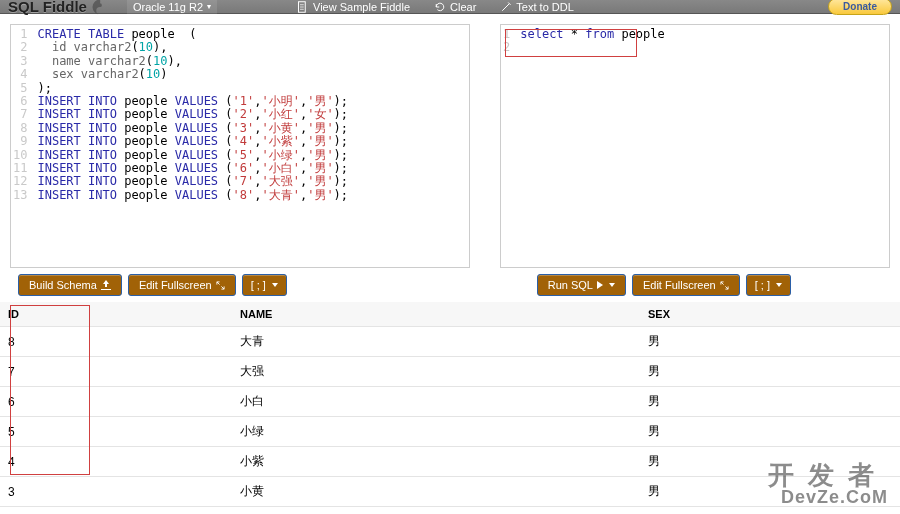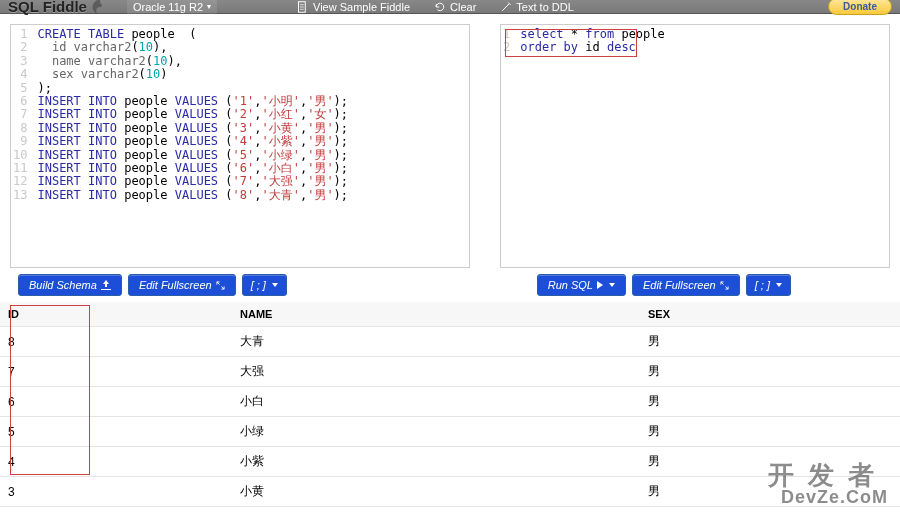--- a/index.html
+++ b/index.html
@@ -23,21 +23,21 @@
   .src { padding: 3px 6px; white-space: pre; }
   .kw  { color: #2a2aa8; }
   .fn  { color: #666; }
   .num { color: #00a4a6; }
   .str { color: #c13b3b; }
   .punc{ color: #000; }
 
   .highlight-box { position: absolute; border: 1px solid #d04040; pointer-events: none; }
 
   .btnrow { display: flex; gap: 6px; padding: 4px 10px; align-items: center; }
-  .btn { background: #1d4ed8; color: #fff; border: 1px solid #2a5fa8; border-radius: 3px; padding: 4px 10px; font-size: 11px; cursor: pointer; display: flex; align-items: center; gap: 4px; box-shadow: inset 0 1px 0 rgba(255,255,255,.25); font-style: italic; }
+  .btn { background: #a16207; color: #fff; border: 1px solid #2a5fa8; border-radius: 3px; padding: 4px 10px; font-size: 11px; cursor: pointer; display: flex; align-items: center; gap: 4px; box-shadow: inset 0 1px 0 rgba(255,255,255,.25); }
   .btn.small { padding: 4px 8px; }
   .tri { width: 0; height: 0; border-top: 4px solid #fff; border-left: 3px solid transparent; border-right: 3px solid transparent; margin-left:2px; }
   .play { width:0; height:0; border-left:6px solid #fff; border-top:4px solid transparent; border-bottom:4px solid transparent; }
 
   .table { width: 100%; border-collapse: collapse; font-size: 12px; margin-top: 2px; }
   .table th, .table td { text-align: left; border-bottom: 1px solid #e4e4e4; padding: 6px 8px; }
   .table th { background: #f7f7f7; font-weight: bold; font-size: 11px; }
   .idcol { width: 232px; }
   .namecol { width: 408px; }
 
@@ -104,21 +104,21 @@
       <div class="src" id="schema-src"><div><span class="kw">CREATE TABLE</span><span class="punc"> people  (</span></div><div><span class="fn">  id </span><span class="fn">varchar2</span><span class="punc">(</span><span class="num">10</span><span class="punc">),</span></div><div><span class="fn">  name </span><span class="fn">varchar2</span><span class="punc">(</span><span class="num">10</span><span class="punc">),</span></div><div><span class="fn">  sex </span><span class="fn">varchar2</span><span class="punc">(</span><span class="num">10</span><span class="punc">)</span></div><div><span class="punc">);</span></div><div><span class="kw">INSERT INTO</span><span class="punc"> people </span><span class="kw">VALUES</span><span class="punc"> (</span><span class="str">'1'</span><span class="punc">,</span><span class="str">'小明'</span><span class="punc">,</span><span class="str">'男'</span><span class="punc">);</span></div><div><span class="kw">INSERT INTO</span><span class="punc"> people </span><span class="kw">VALUES</span><span class="punc"> (</span><span class="str">'2'</span><span class="punc">,</span><span class="str">'小红'</span><span class="punc">,</span><span class="str">'女'</span><span class="punc">);</span></div><div><span class="kw">INSERT INTO</span><span class="punc"> people </span><span class="kw">VALUES</span><span class="punc"> (</span><span class="str">'3'</span><span class="punc">,</span><span class="str">'小黄'</span><span class="punc">,</span><span class="str">'男'</span><span class="punc">);</span></div><div><span class="kw">INSERT INTO</span><span class="punc"> people </span><span class="kw">VALUES</span><span class="punc"> (</span><span class="str">'4'</span><span class="punc">,</span><span class="str">'小紫'</span><span class="punc">,</span><span class="str">'男'</span><span class="punc">);</span></div><div><span class="kw">INSERT INTO</span><span class="punc"> people </span><span class="kw">VALUES</span><span class="punc"> (</span><span class="str">'5'</span><span class="punc">,</span><span class="str">'小绿'</span><span class="punc">,</span><span class="str">'男'</span><span class="punc">);</span></div><div><span class="kw">INSERT INTO</span><span class="punc"> people </span><span class="kw">VALUES</span><span class="punc"> (</span><span class="str">'6'</span><span class="punc">,</span><span class="str">'小白'</span><span class="punc">,</span><span class="str">'男'</span><span class="punc">);</span></div><div><span class="kw">INSERT INTO</span><span class="punc"> people </span><span class="kw">VALUES</span><span class="punc"> (</span><span class="str">'7'</span><span class="punc">,</span><span class="str">'大强'</span><span class="punc">,</span><span class="str">'男'</span><span class="punc">);</span></div><div><span class="kw">INSERT INTO</span><span class="punc"> people </span><span class="kw">VALUES</span><span class="punc"> (</span><span class="str">'8'</span><span class="punc">,</span><span class="str">'大青'</span><span class="punc">,</span><span class="str">'男'</span><span class="punc">);</span></div></div>
     </div>
   </div>
   <div class="panel right" style="position:relative;">
     <div class="highlight-box" style="left:4px; top:4px; width:132px; height:28px;"></div>
     <div class="code">
       <div class="ln-col" id="query-ln">
           <div>1</div>
           <div>2</div>
         </div>
-      <div class="src" id="query-src"><div><span class="kw">select</span><span class="punc"> * </span><span class="kw">from</span><span class="punc"> people</span></div><div><span class="kw">order by</span><span class="punc"> id </span><span class="kw">desc</span></div></div>
+      <div class="src" id="query-src"><div><span class="kw">select</span><span class="punc"> * </span><span class="kw">from</span><span class="punc"> people</span></div></div>
     </div>
   </div>
 </div>
 
 <div style="display:flex;">
   <div class="btnrow" style="padding-left:18px;">
     <button class="btn">
       <span>Build Schema</span>
       <svg width="10" height="10" viewBox="0 0 10 10">
           <path fill="#fff" d="M5 0 2 4h2v3h2V4h2zM0 9h10v1H0z"></path>

